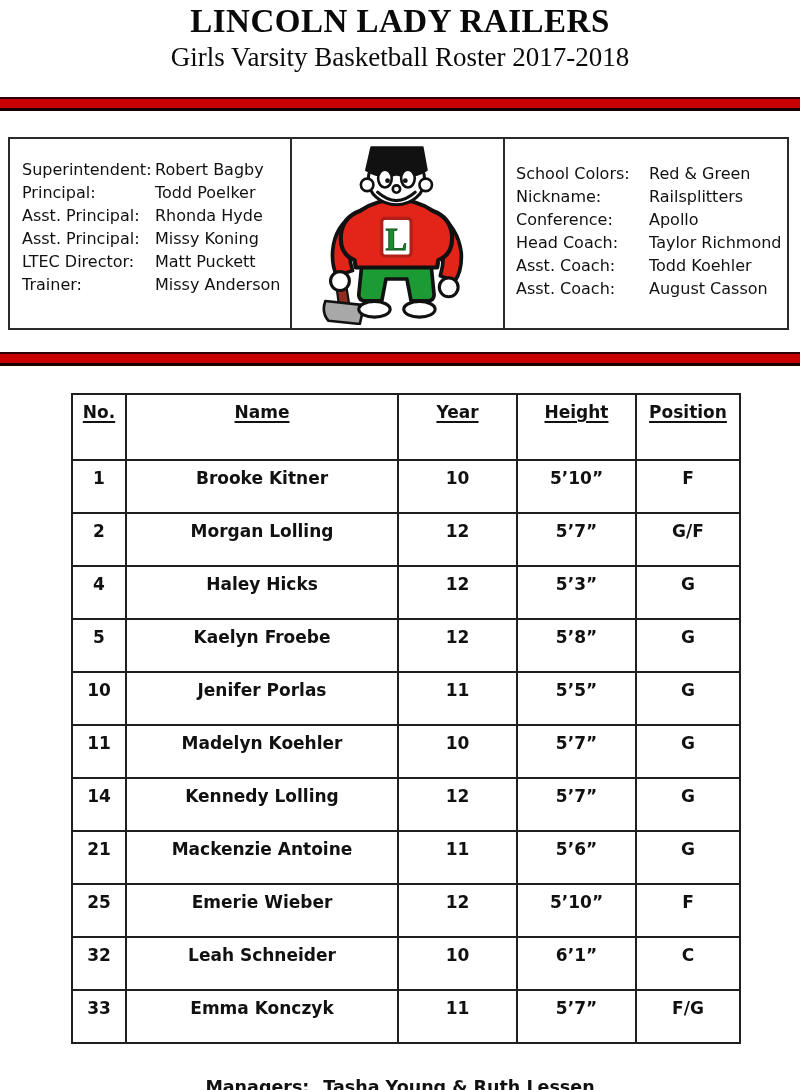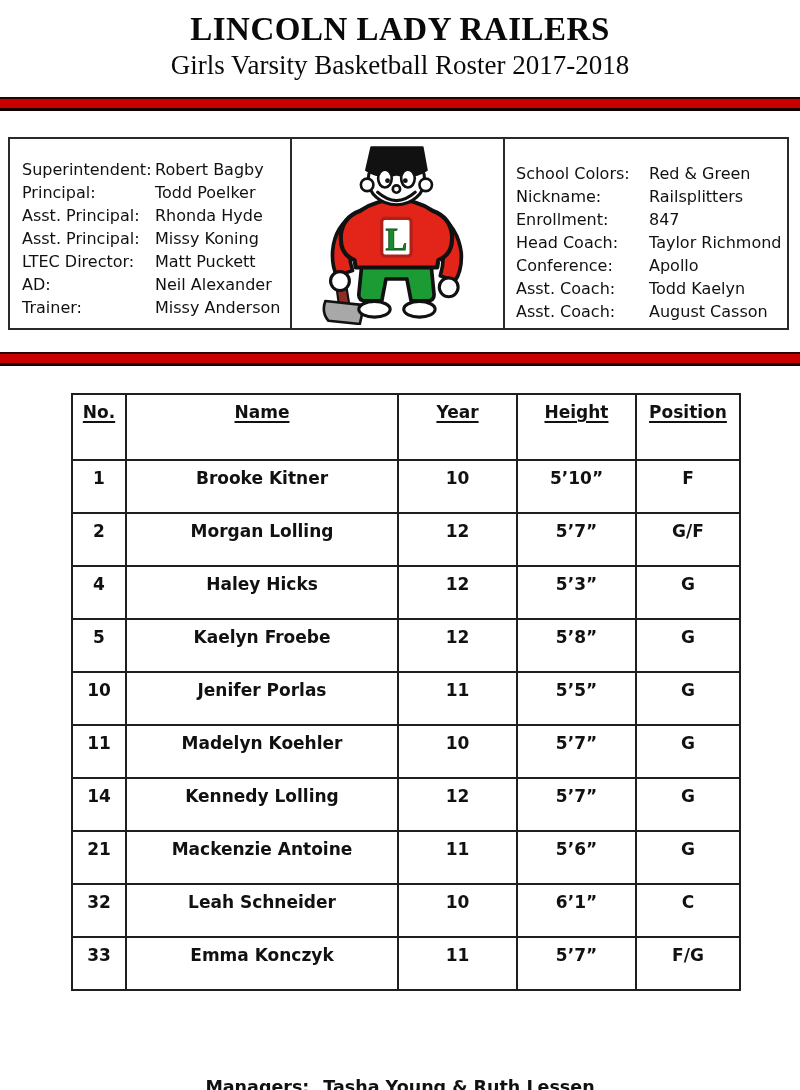--- a/index.html
+++ b/index.html
@@ -7,21 +7,21 @@
     width:800px; height:1090px;
     background:#ffffff;
     font-family:"DejaVu Sans", sans-serif;
     color:#111;
     position:relative;
     overflow:hidden;
   }
   .page { position:absolute; inset:0; }
 
   
-  .header { position:absolute; top:12px; left:0; width:800px; text-align:center; }
+  .header { position:absolute; top:4px; left:0; width:800px; text-align:center; }
   .title {
     font-family:"Liberation Serif", serif;
     font-size:33px; font-weight:bold; margin:0; line-height:1.05;
     letter-spacing:0.5px; color:#0a0a0a;
   }
   .subtitle {
     font-family:"Liberation Serif", serif;
     font-size:27px; font-weight:normal; margin:4px 0 0; line-height:1.05;
     color:#0a0a0a;
   }
@@ -109,24 +109,20 @@
         </div>
         <div class="info-row">
           <span class="lbl">Asst. Principal:</span>
           <span class="val">Missy Koning</span>
         </div>
         <div class="info-row">
           <span class="lbl">LTEC Director:</span>
           <span class="val">Matt Puckett</span>
         </div>
         <div class="info-row">
-          <span class="lbl">AD:</span>
-          <span class="val">Neil Alexander</span>
-        </div>
-        <div class="info-row">
           <span class="lbl">Trainer:</span>
           <span class="val">Missy Anderson</span>
         </div>
       </div>
 
     <div class="info-cell mascot-box">
 
       <svg width="178" height="183" viewBox="0 0 165 175" aria-hidden="true">
 
         <path d="M22,126 L31,125 L37,162 L27,164 Z" fill="#8f2f23" stroke="#111" stroke-width="2"></path>
@@ -168,34 +164,30 @@
     <div class="info-cell school-box last" id="school-list">
         <div class="info-row">
           <span class="lbl">School Colors:</span>
           <span class="val">Red &amp; Green</span>
         </div>
         <div class="info-row">
           <span class="lbl">Nickname:</span>
           <span class="val">Railsplitters</span>
         </div>
         <div class="info-row">
-          <span class="lbl">Enrollment:</span>
-          <span class="val">847</span>
+          <span class="lbl">Conference:</span>
+          <span class="val">Apollo</span>
         </div>
         <div class="info-row">
           <span class="lbl">Head Coach:</span>
           <span class="val">Taylor Richmond</span>
         </div>
         <div class="info-row">
-          <span class="lbl">Conference:</span>
-          <span class="val">Apollo</span>
-        </div>
-        <div class="info-row">
           <span class="lbl">Asst. Coach:</span>
-          <span class="val">Todd Kaelyn</span>
+          <span class="val">Todd Koehler</span>
         </div>
         <div class="info-row">
           <span class="lbl">Asst. Coach:</span>
           <span class="val">August Casson</span>
         </div>
       </div>
   </section>
 
   <div class="red-bar bar2"></div>
 
@@ -267,20 +259,27 @@
           <td>G</td>
         </tr>
         <tr>
           <td>21</td>
           <td>Mackenzie Antoine</td>
           <td>11</td>
           <td>5’6”</td>
           <td>G</td>
         </tr>
         <tr>
+          <td>25</td>
+          <td>Emerie Wieber</td>
+          <td>12</td>
+          <td>5’10”</td>
+          <td>F</td>
+        </tr>
+        <tr>
           <td>32</td>
           <td>Leah Schneider</td>
           <td>10</td>
           <td>6’1”</td>
           <td>C</td>
         </tr>
         <tr>
           <td>33</td>
           <td>Emma Konczyk</td>
           <td>11</td>

